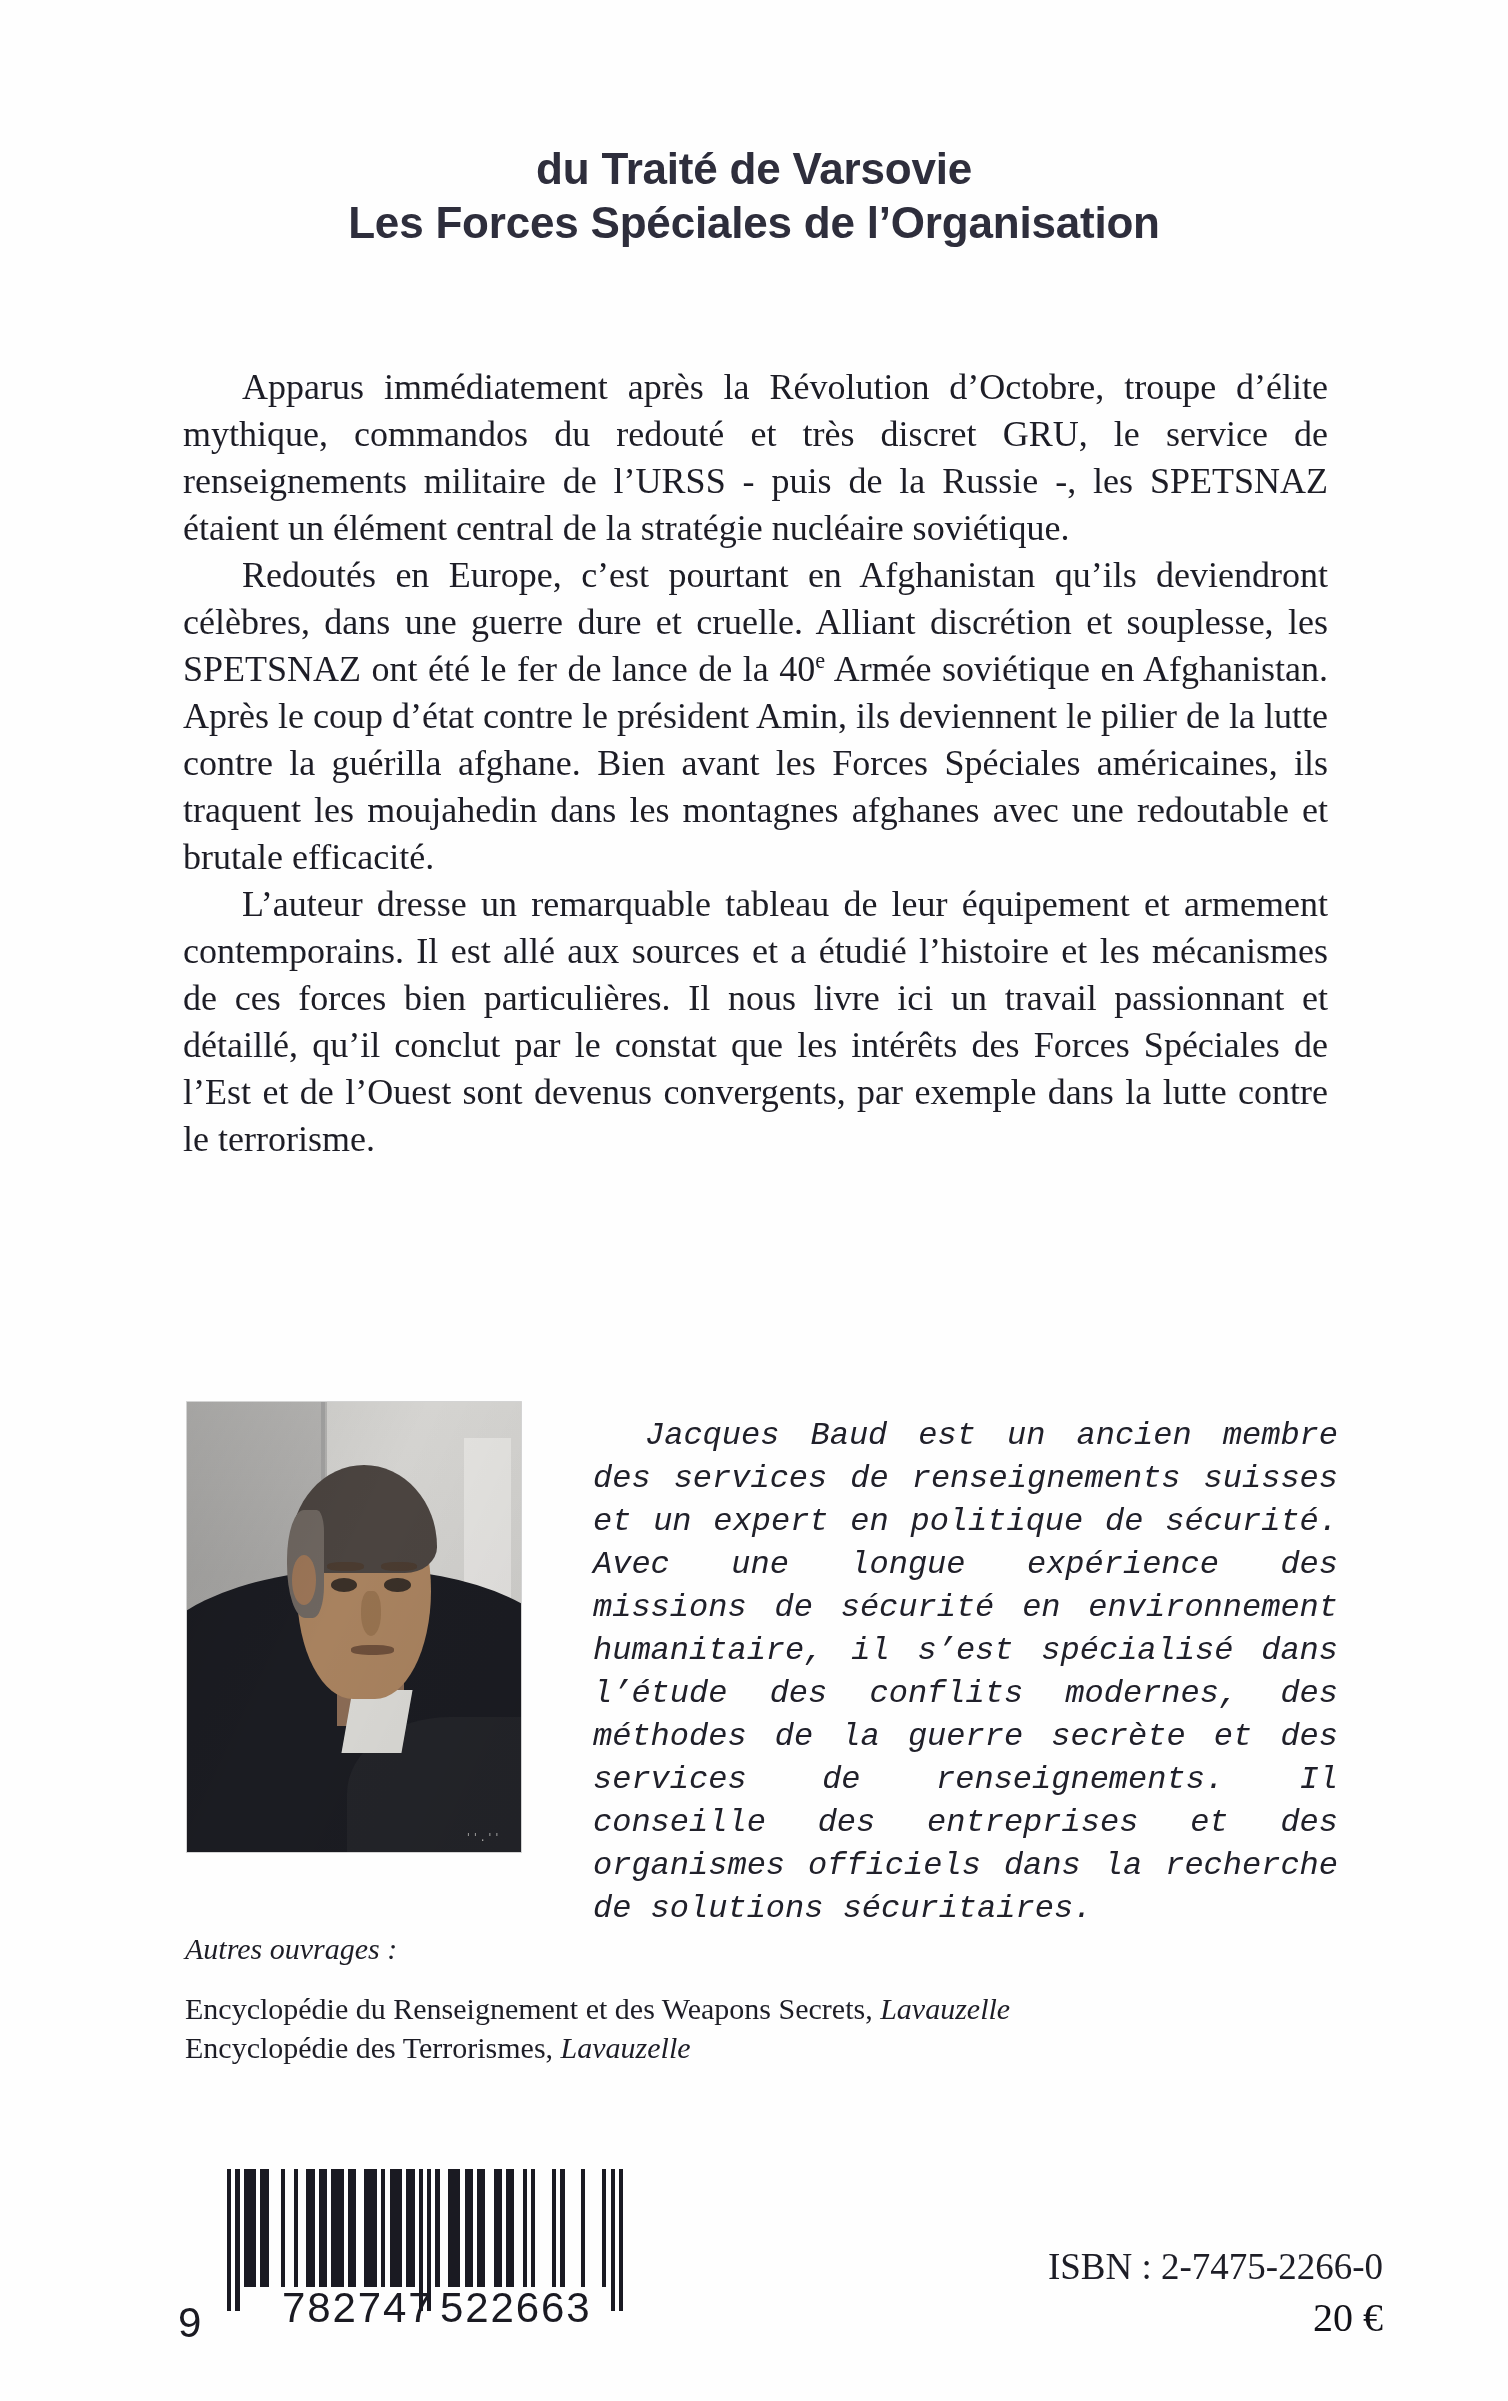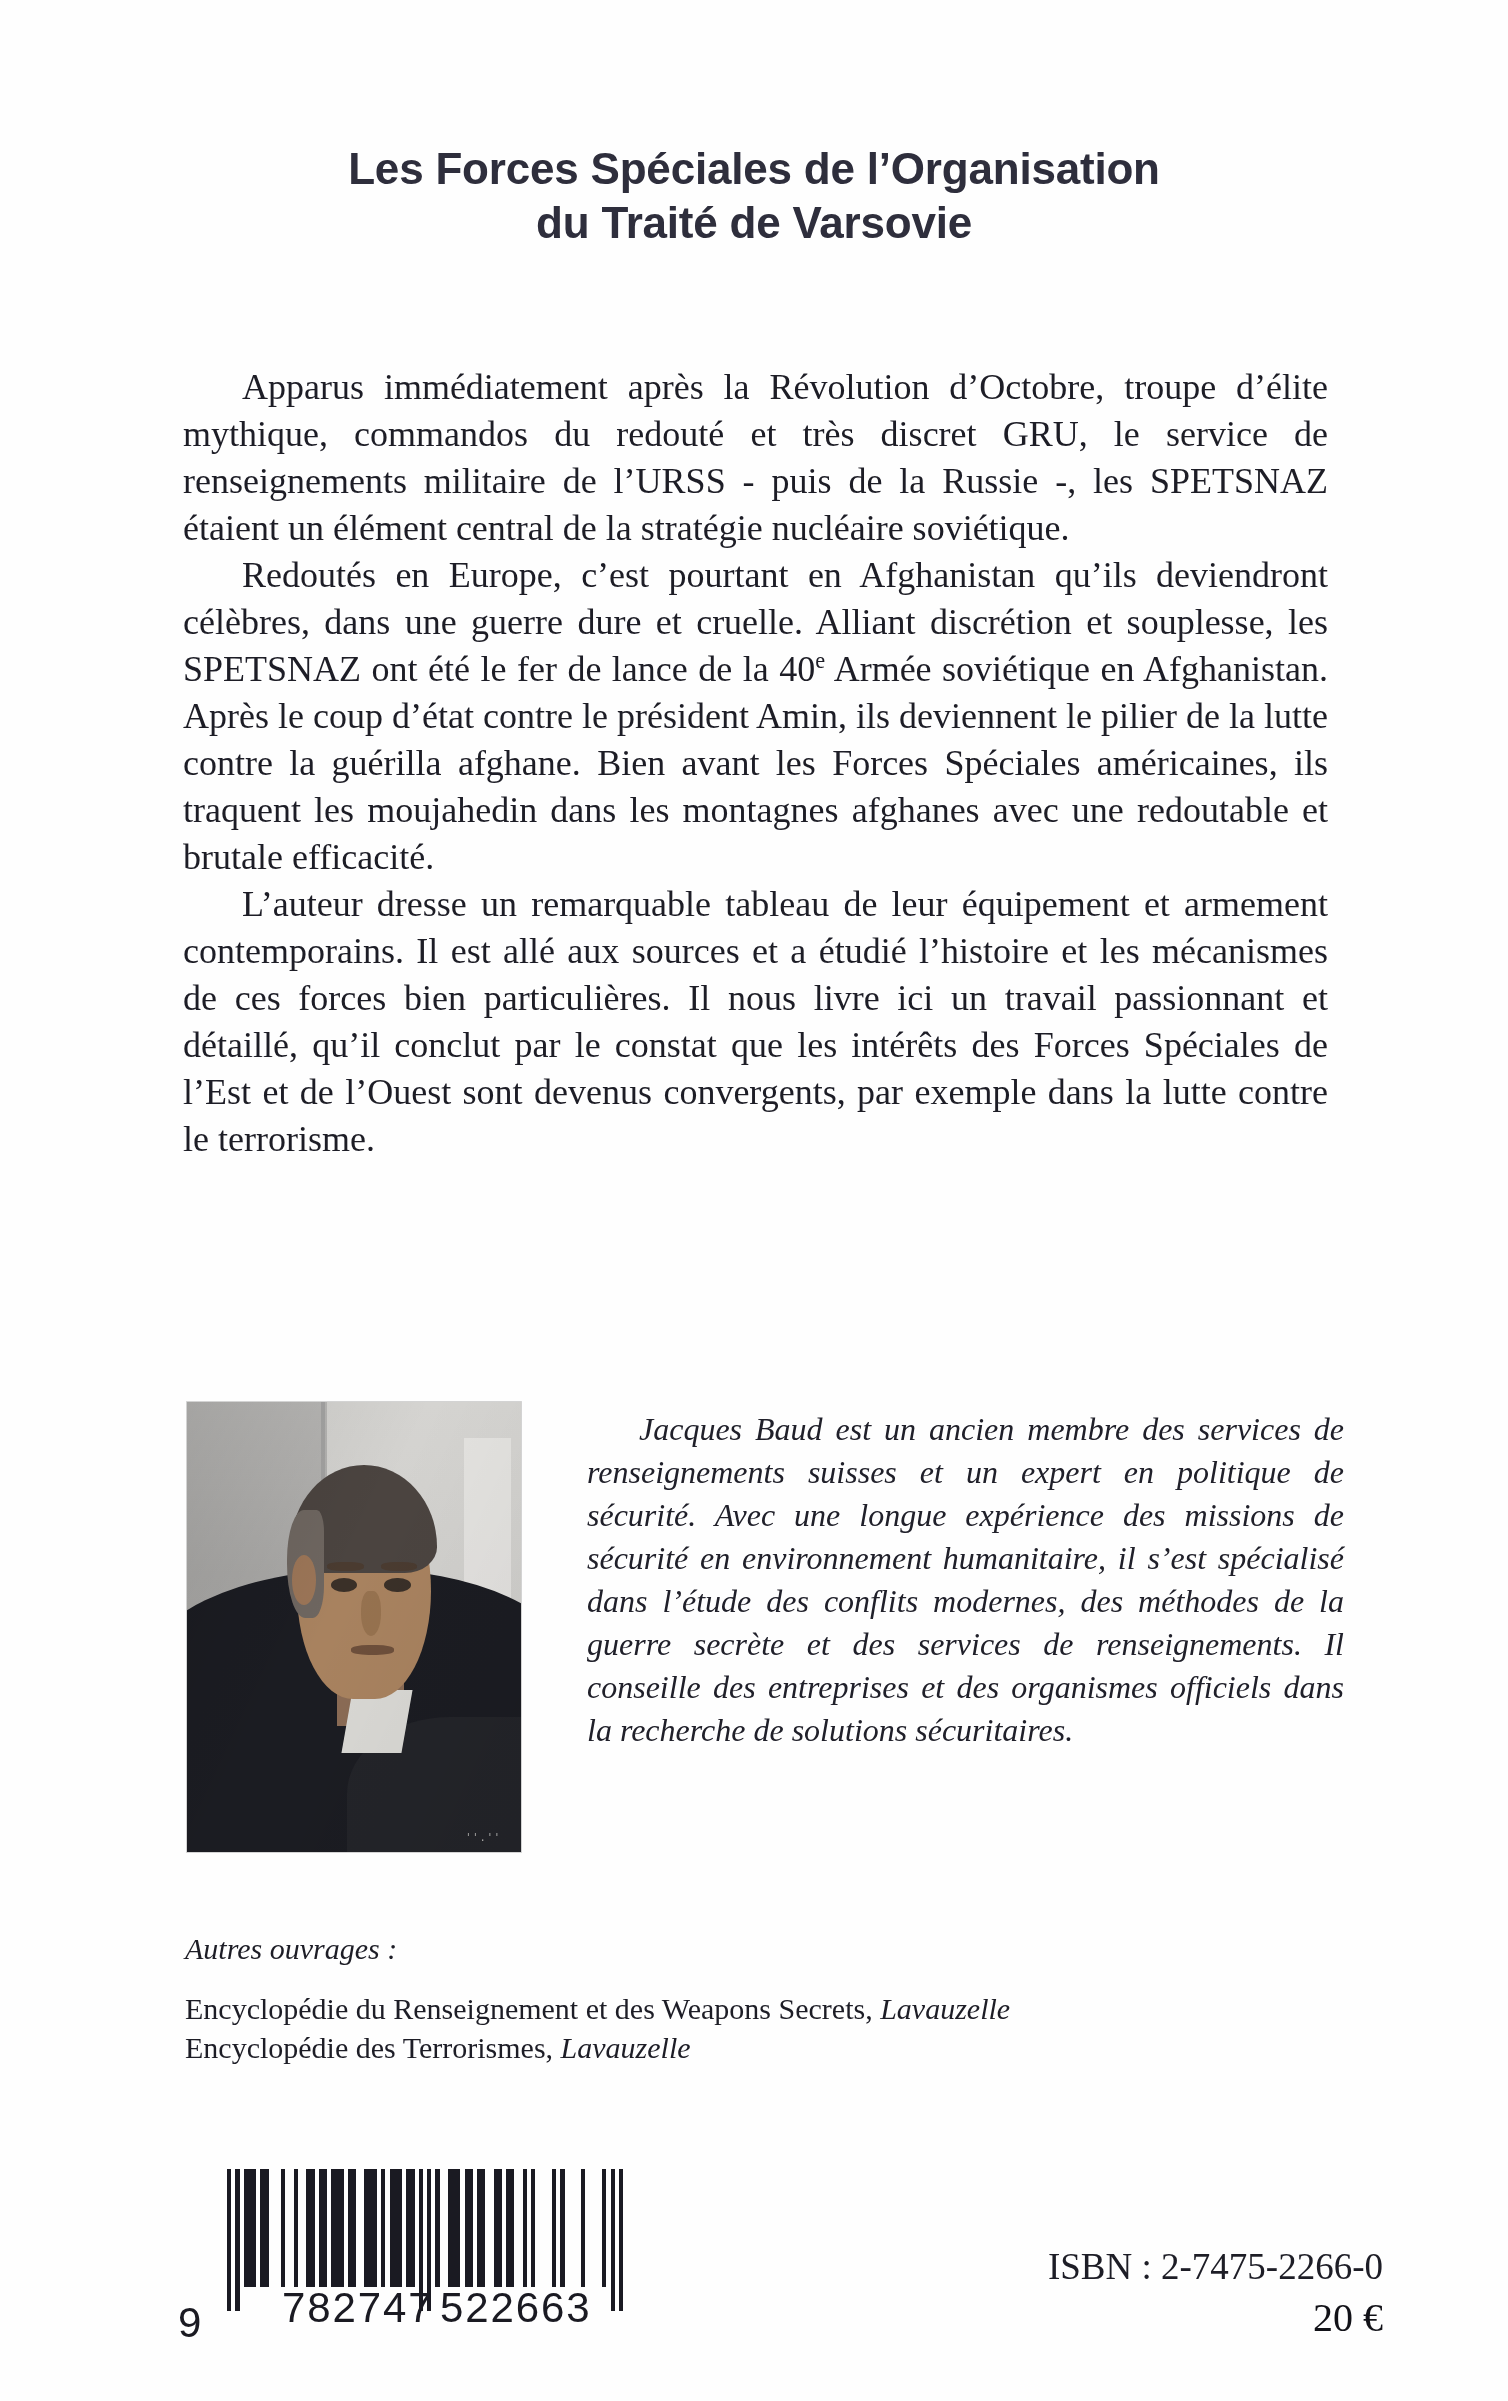--- a/index.html
+++ b/index.html
@@ -212,21 +212,21 @@
     left: 587px;
     top: 1408px;
     width: 757px;
     font-size: 32px;
     line-height: 1.345;
     font-style: italic;
     text-align: justify;
     text-justify: inter-word;
     color: #20202a;
   }
-  .bio p { margin: 0; text-indent: 52px; }
+  .bio p { margin: 6px; text-indent: 52px; font-family: Liberation Mono, monospace; }
 
   
   .other-works {
     position: absolute;
     left: 185px;
     top: 1929px;
     width: 1079px;
     font-size: 30px;
     line-height: 1.30;
     color: #1d1d26;
@@ -294,22 +294,22 @@
     color: #1d1d26;
   }
   .isbn-price { font-size: 40px; color: #121218; }
 </style>
 </head>
 <body>
 
 <div class="page">
 
   <div class="title-block">
+    <span class="title-line">du Traité de Varsovie</span>
     <span class="title-line">Les Forces Spéciales de l’Organisation</span>
-    <span class="title-line">du Traité de Varsovie</span>
   </div>
 
   <div class="blurb">
     <p>Apparus immédiatement après la Révolution d’Octobre, troupe d’élite mythique, commandos du redouté et très discret GRU, le service de renseignements militaire de l’URSS - puis de la Russie -, les SPETSNAZ étaient un élément central de la stratégie nucléaire soviétique.</p>
     <p><span>Redoutés en Europe, c’est pourtant en Afghanistan qu’ils deviendront célèbres, dans une guerre dure et cruelle. Alliant discrétion et souplesse, les SPETSNAZ ont été le fer de lance de la 40</span><span class="sup-e">e</span><span> Armée soviétique en Afghanistan. Après le coup d’état contre le président Amin, ils deviennent le pilier de la lutte contre la guérilla afghane. Bien avant les Forces Spéciales américaines, ils traquent les moujahedin dans les montagnes afghanes avec une redoutable et brutale efficacité.</span></p>
     <p>L’auteur dresse un remarquable tableau de leur équipement et armement contemporains. Il est allé aux sources et a étudié l’histoire et les mécanismes de ces forces bien particulières. Il nous livre ici un travail passionnant et détaillé, qu’il conclut par le constat que les intérêts des Forces Spéciales de l’Est et de l’Ouest sont devenus convergents, par exemple dans la lutte contre le terrorisme.</p>
   </div>
 
   <div class="photo">
     <div class="wall-left"></div>

